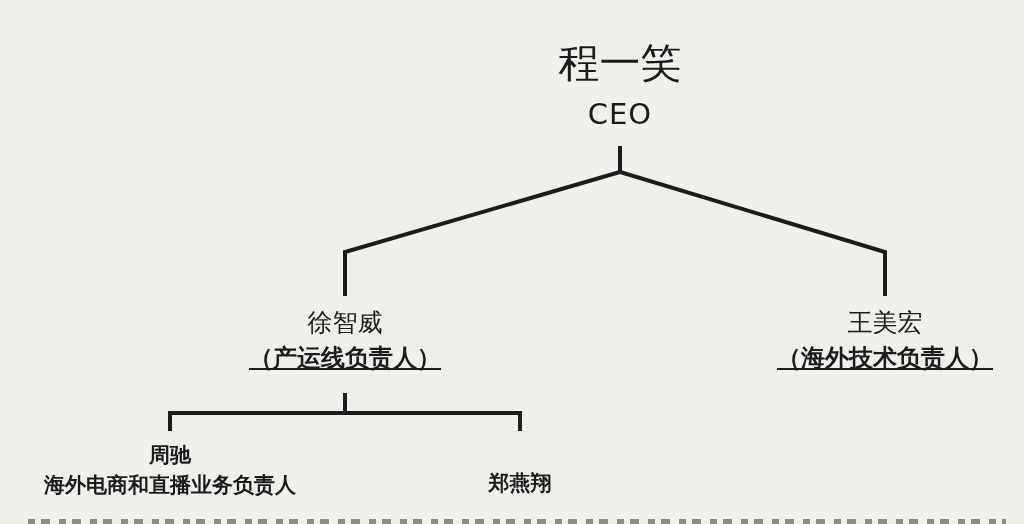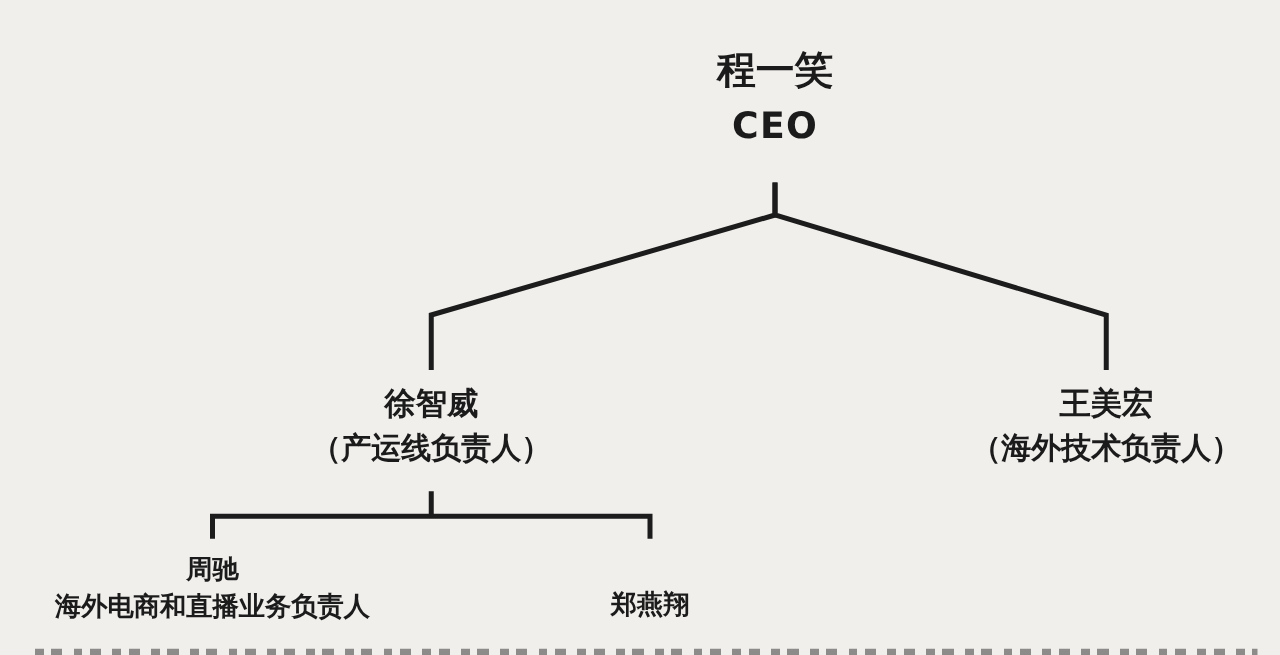--- a/index.html
+++ b/index.html
@@ -27,35 +27,36 @@
     height: 524px;
   }
   .node {
     position: absolute;
     transform: translateX(-50%);
     text-align: center;
     white-space: nowrap;
     line-height: 1.45;
   }
   .node-root .person-name {
-    font-size: 31px;
-    font-weight: 700;
+    font-size: 41px;
+    font-weight: 400;
   }
   .node-root .person-title {
     font-size: 29px;
-    font-weight: 700;
+    font-weight: 400;
     letter-spacing: 1px;
   }
   .node-l2 .person-name {
     font-size: 25px;
-    font-weight: 700;
+    font-weight: 400;
   }
   .node-l2 .person-title {
     font-size: 24px;
     font-weight: 600;
+    text-decoration: underline;
   }
   .node-l3 .person-name {
     font-size: 21px;
     font-weight: 600;
   }
   .node-l3 .person-title {
     font-size: 21px;
     font-weight: 600;
   }
   .person-name, .person-title {

